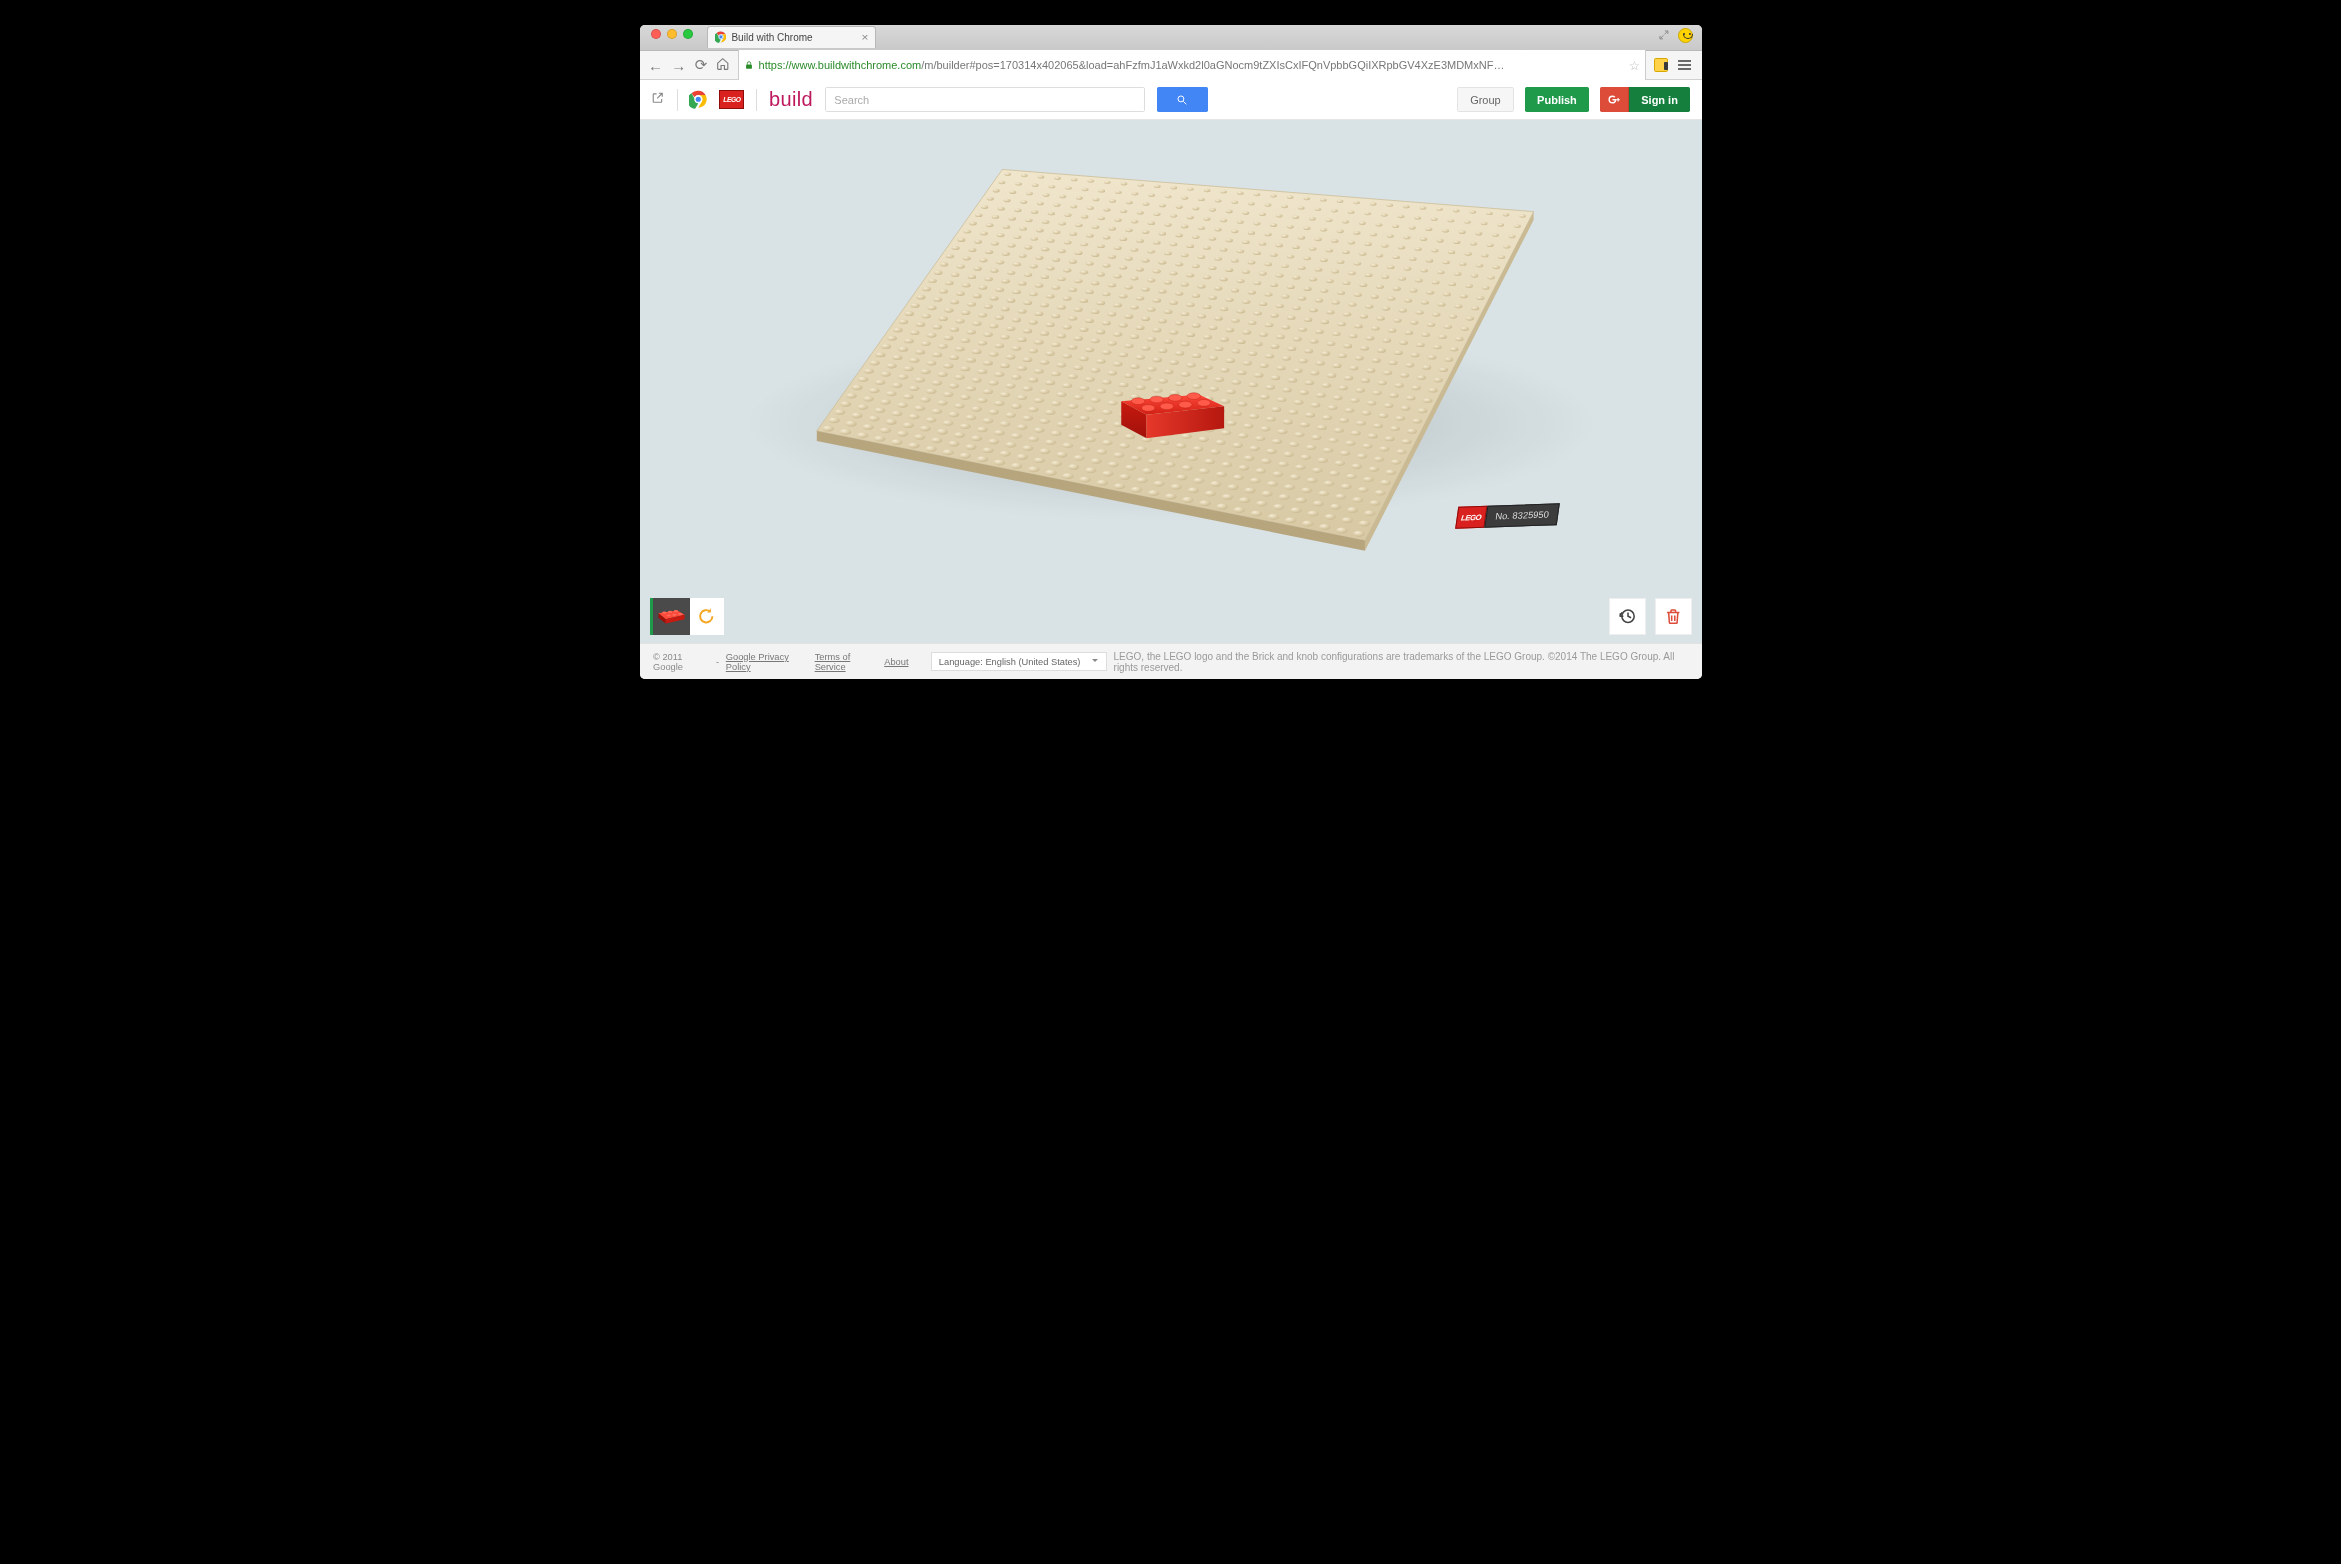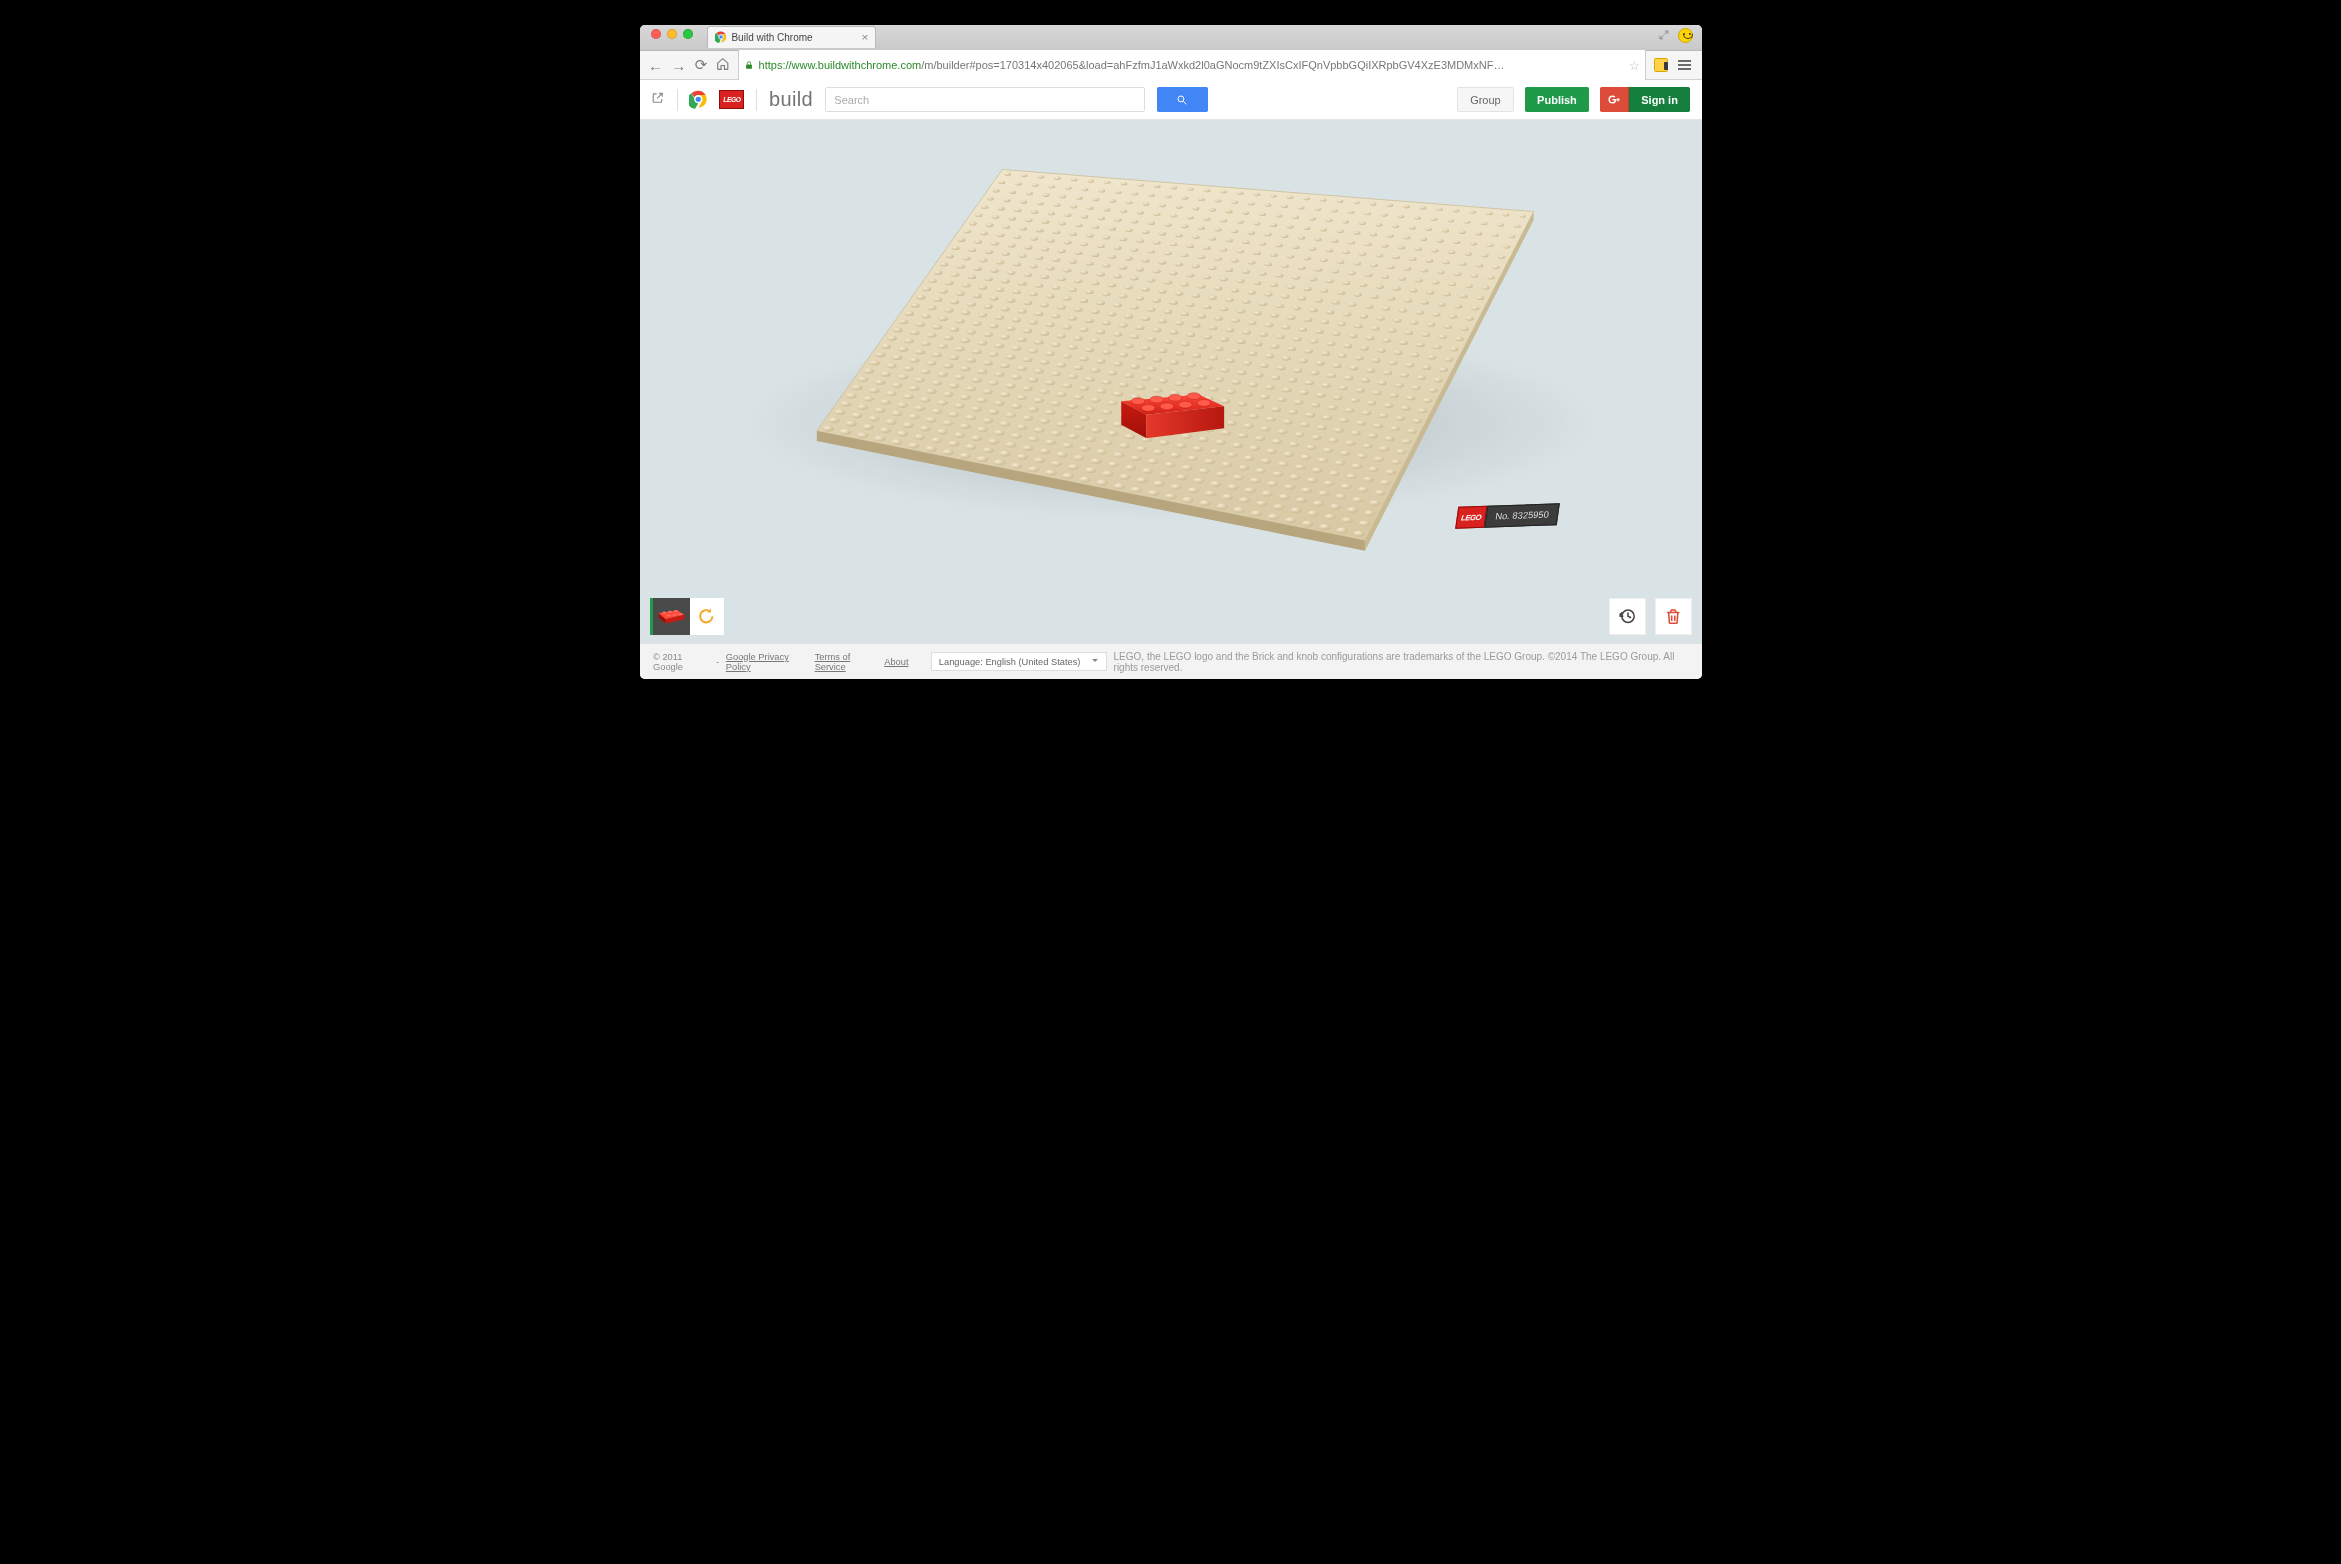--- a/index.html
+++ b/index.html
@@ -76,21 +76,21 @@
     display:flex; align-items:center; gap:11.8px; padding:0 11.8px;
   }
   .pop-icon svg { width:13.5px; height:13.5px; stroke:#888; }
   .vdiv { width:0.8px; height:22px; background:#ddd; }
   .chrome-logo { width:18.5px; height:18.5px; }
   .lego-badge {
     width:25px; height:18.5px; background:#d9221f; color:#fff;
     font-size:6.7px; font-weight:bold; display:flex; align-items:center; justify-content:center;
     border:0.8px solid #8f0c0a; font-style:italic; letter-spacing:-0.4px;
   }
-  .build-word { font-size:20px; color:#737373; font-weight:300; letter-spacing:0.4px; }
+  .build-word { font-size:20px; color:#be185d; font-weight:300; letter-spacing:0.4px; }
   .search-box {
     flex:0 0 320px; height:25px; border:0.8px solid #ddd; border-radius:1.7px;
     padding:0 8.4px; font-size:11px; color:#333;
   }
   .search-box::placeholder { color:#aaa; }
   .search-btn {
     width:51px; height:25px; background:#4285f4; border:none; border-radius:1.7px;
     display:flex; align-items:center; justify-content:center; cursor:pointer;
   }
   .search-btn svg { width:11.8px; height:11.8px; fill:#fff; }

